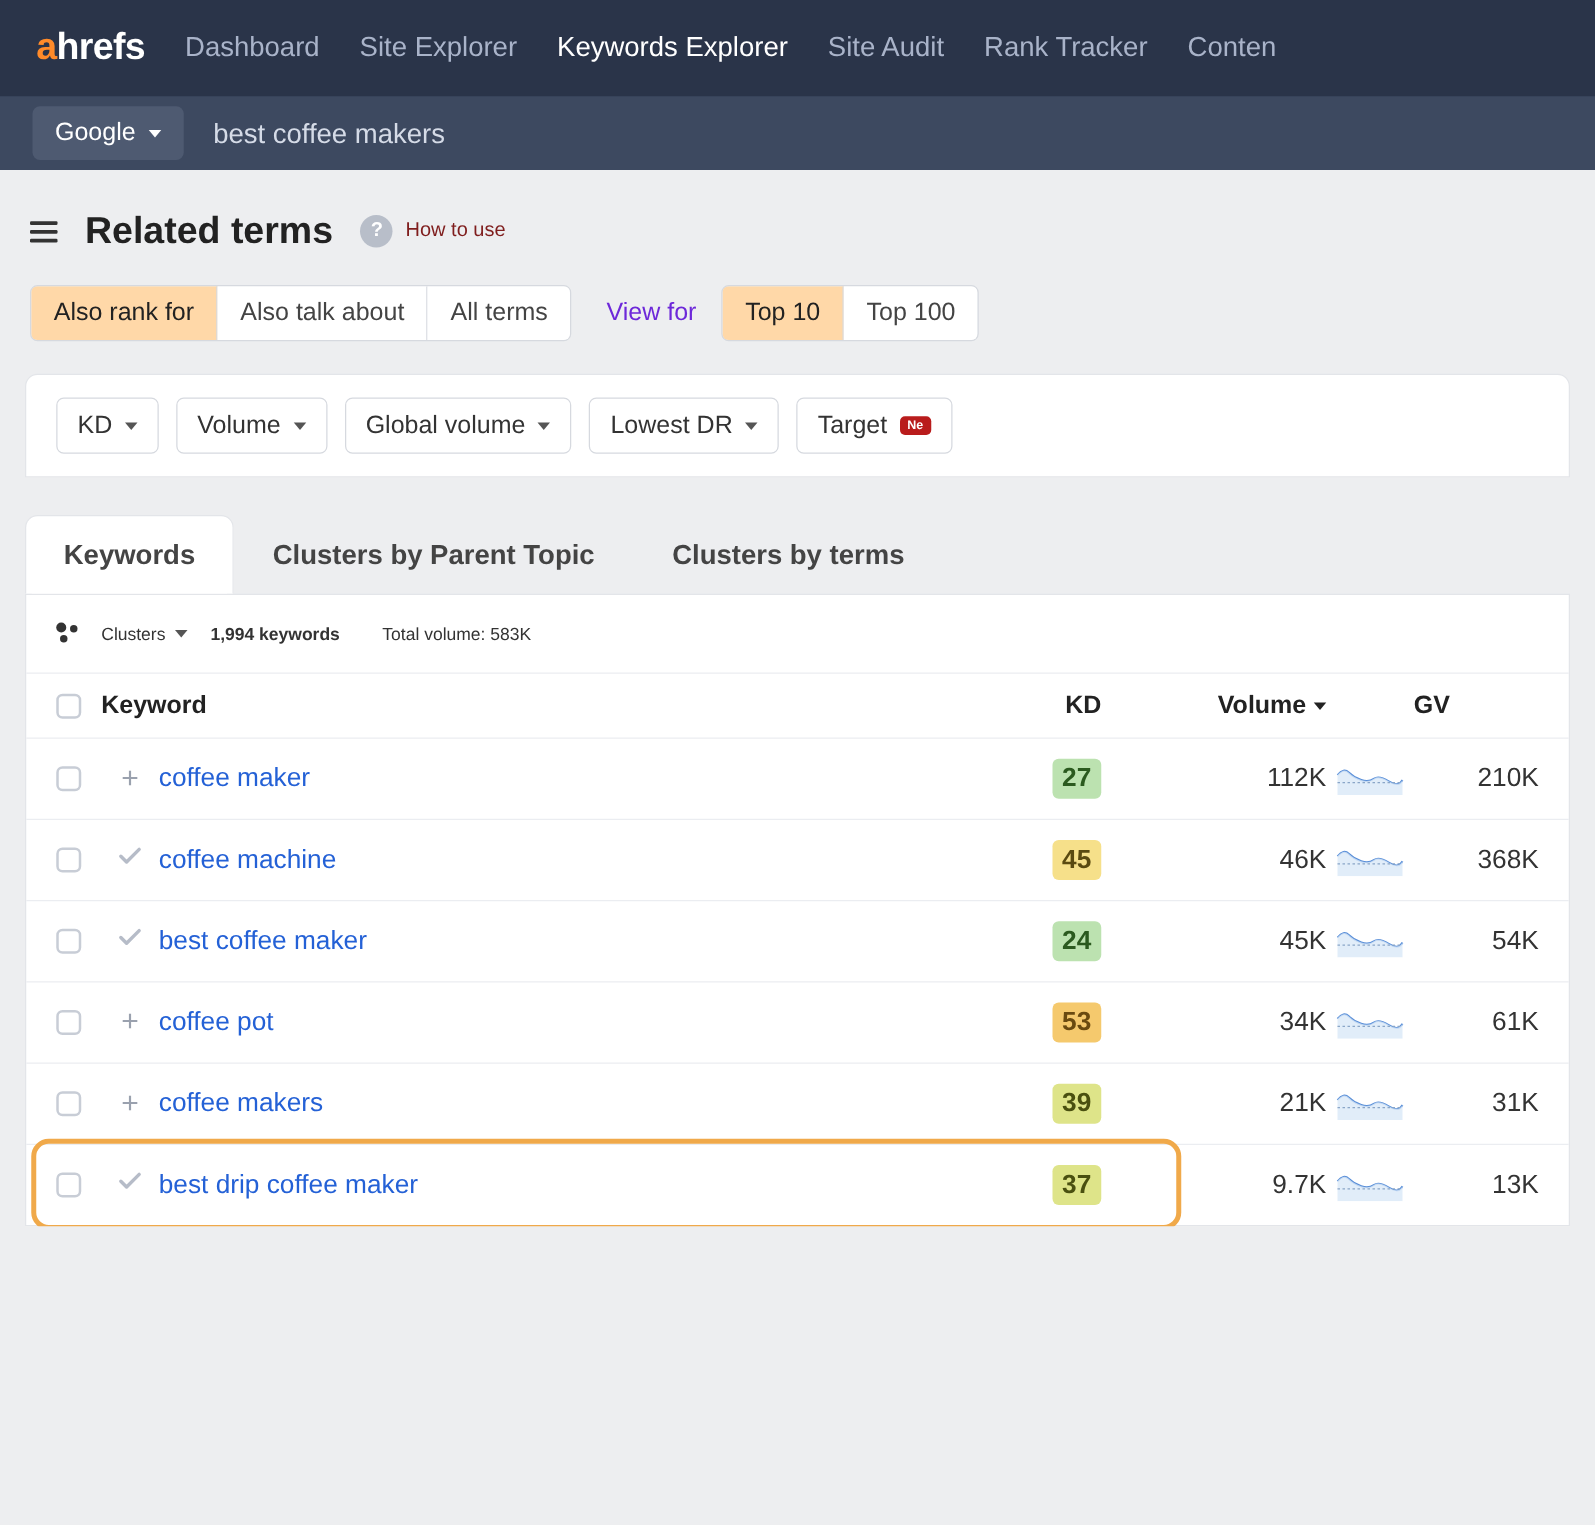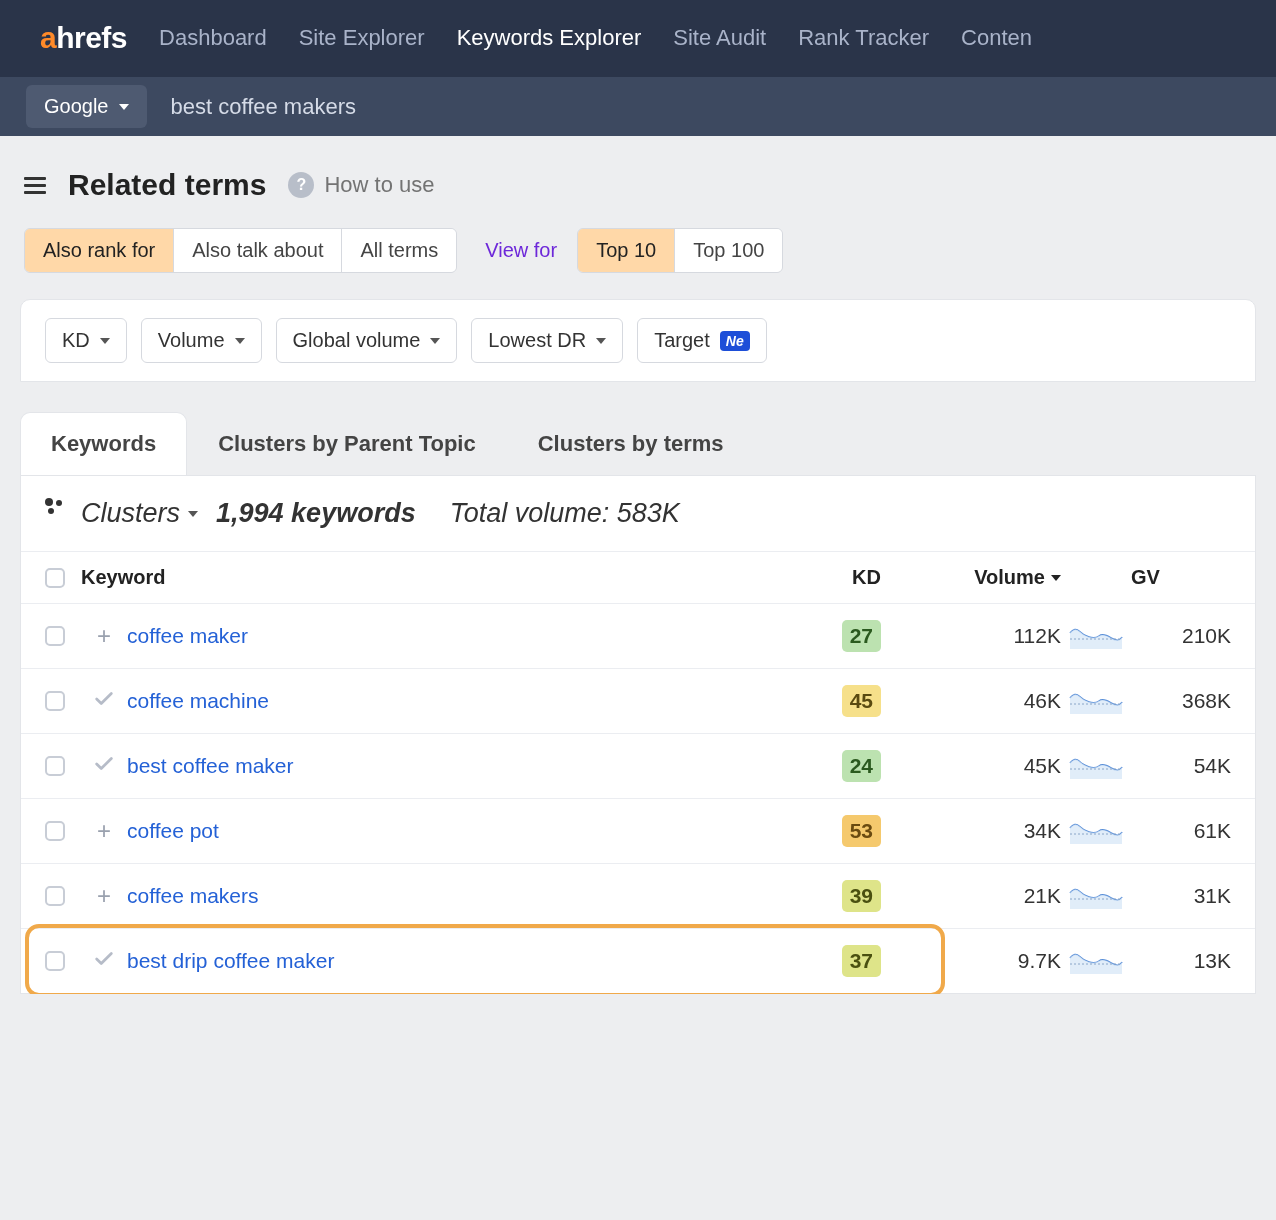--- a/index.html
+++ b/index.html
@@ -1,60 +1,60 @@
 <!DOCTYPE html>
 <html><head>
 <meta charset="utf-8">
 <style>
 * { box-sizing: border-box; margin: 0; padding: 0; }
 body { font-family: -apple-system, BlinkMacSystemFont, "Segoe UI", Helvetica, Arial, sans-serif; background: #edeef0; width: 1276px; overflow: hidden; color: #333; }
 
 
-.topbar { background: #2a3449; height: 76px; display: flex; align-items: center; padding: 0 40px; gap: 32px; }
+.topbar { background: #2a3449; height: 76px; display: flex; align-items: center; padding: 0 29px; gap: 32px; }
 .logo { font-size: 30px; font-weight: 700; letter-spacing: -0.5px; }
 .logo .a1 { color: #ff8a29; }
 .logo .rest { color: #fff; }
 .nav-item { color: #a9b3c9; font-size: 22px; font-weight: 500; cursor: pointer; white-space: nowrap; }
 .nav-item.active { color: #fff; }
 
 
 .searchbar { background: #3d4960; height: 60px; display: flex; align-items: center; padding-left: 26px; border-top: 1px solid #2a3449; }
 .search-engine { background: #4e5a71; color: #fff; padding: 10px 18px; border-radius: 6px; display: flex; align-items: center; gap: 10px; font-size: 20px; font-weight: 500; cursor: pointer; }
 .search-input { background: transparent; border: none; color: #d5dbe7; font-size: 22px; padding: 0 24px; flex: 1; outline: none; }
 
 
 .page-head { display: flex; align-items: center; gap: 22px; padding: 32px 24px 26px; }
 .menu-icon { display: flex; flex-direction: column; gap: 4px; cursor: pointer; }
 .menu-icon span { width: 22px; height: 3px; background: #333; border-radius: 1px; }
 .page-title { font-size: 30px; font-weight: 700; color: #222; }
 .help-circle { width: 26px; height: 26px; border-radius: 50%; background: #b8bec9; color: #fff; display: flex; align-items: center; justify-content: center; font-size: 16px; font-weight: 700; }
-.help-text { color: #737373; font-size: 22px; }
+.help-text { color: #7f1d1d; font-size: 16px; }
 
 
 .tabs-row { display: flex; align-items: center; padding: 0 24px 20px; gap: 0; }
 .seg-group { display: inline-flex; border: 1px solid #d6d9df; border-radius: 6px; overflow: hidden; }
 .seg-btn { padding: 10px 18px; font-size: 20px; color: #444; background: #fff; cursor: pointer; border-right: 1px solid #d6d9df; }
 .seg-btn:last-child { border-right: none; }
 .seg-btn.active { background: #ffd8a8; color: #222; font-weight: 500; }
 .view-label { color: #6d28d9; font-size: 20px; margin: 0 20px 0 28px; }
 
 
 .filter-bar { background: #fff; border: 1px solid #e3e5e9; border-radius: 10px 10px 0 0; margin: 6px 20px 0; padding: 18px 24px; display: flex; gap: 14px; flex-wrap: wrap; }
 .filter-btn { border: 1px solid #d6d9df; background: #fff; border-radius: 6px; padding: 10px 16px; font-size: 20px; color: #333; display: flex; align-items: center; gap: 10px; cursor: pointer; white-space: nowrap; }
-.filter-badge { background: #1d4ed8; color: #fff; font-size: 14px; font-weight: 700; padding: 2px 6px; border-radius: 4px; font-style: italic; }
+.filter-badge { background: #b91c1c; color: #fff; font-size: 10px; font-weight: 700; padding: 2px 6px; border-radius: 4px; }
 
 
 .content-tabs { background: #edeef0; margin: 0 20px; display: flex; border-bottom: 1px solid #e3e5e9; padding-top: 30px; }
 .ctab { padding: 18px 30px; font-size: 22px; font-weight: 700; color: #444; cursor: pointer; border: 1px solid transparent; border-bottom: none; }
 .ctab.active { background: #fff; border-color: #e3e5e9; border-radius: 10px 10px 0 0; }
 .ctab:not(.active) { color: #444; }
 
 
 .table-wrap { background: #fff; margin: 0 20px; border: 1px solid #e3e5e9; border-top: none; }
-.summary-row { display: flex; gap: 18px; padding: 22px 24px; font-size: 27px; color: #333; font-style: italic; }
+.summary-row { display: flex; align-items: center; gap: 18px; padding: 22px 24px; font-size: 14px; color: #333; }
 .cluster-icon { position: relative; width: 18px; height: 18px; }
 .cluster-icon::before { content:""; position:absolute; width:8px; height:8px; border-radius:50%; background:#333; top:0; left:0; }
 .cluster-icon::after { content:""; position:absolute; width:6px; height:6px; border-radius:50%; background:#333; top:2px; left:11px; box-shadow: -8px 8px 0 0 #333; }
 .summary-count { font-weight: 700; }
 .summary-total { margin-left: 16px; }
 
 
 .thead { display: flex; align-items: center; padding: 14px 24px; border-top: 1px solid #ebedf1; }
 .th { font-size: 20px; font-weight: 700; color: #222; }
 .th-check { width: 36px; }

